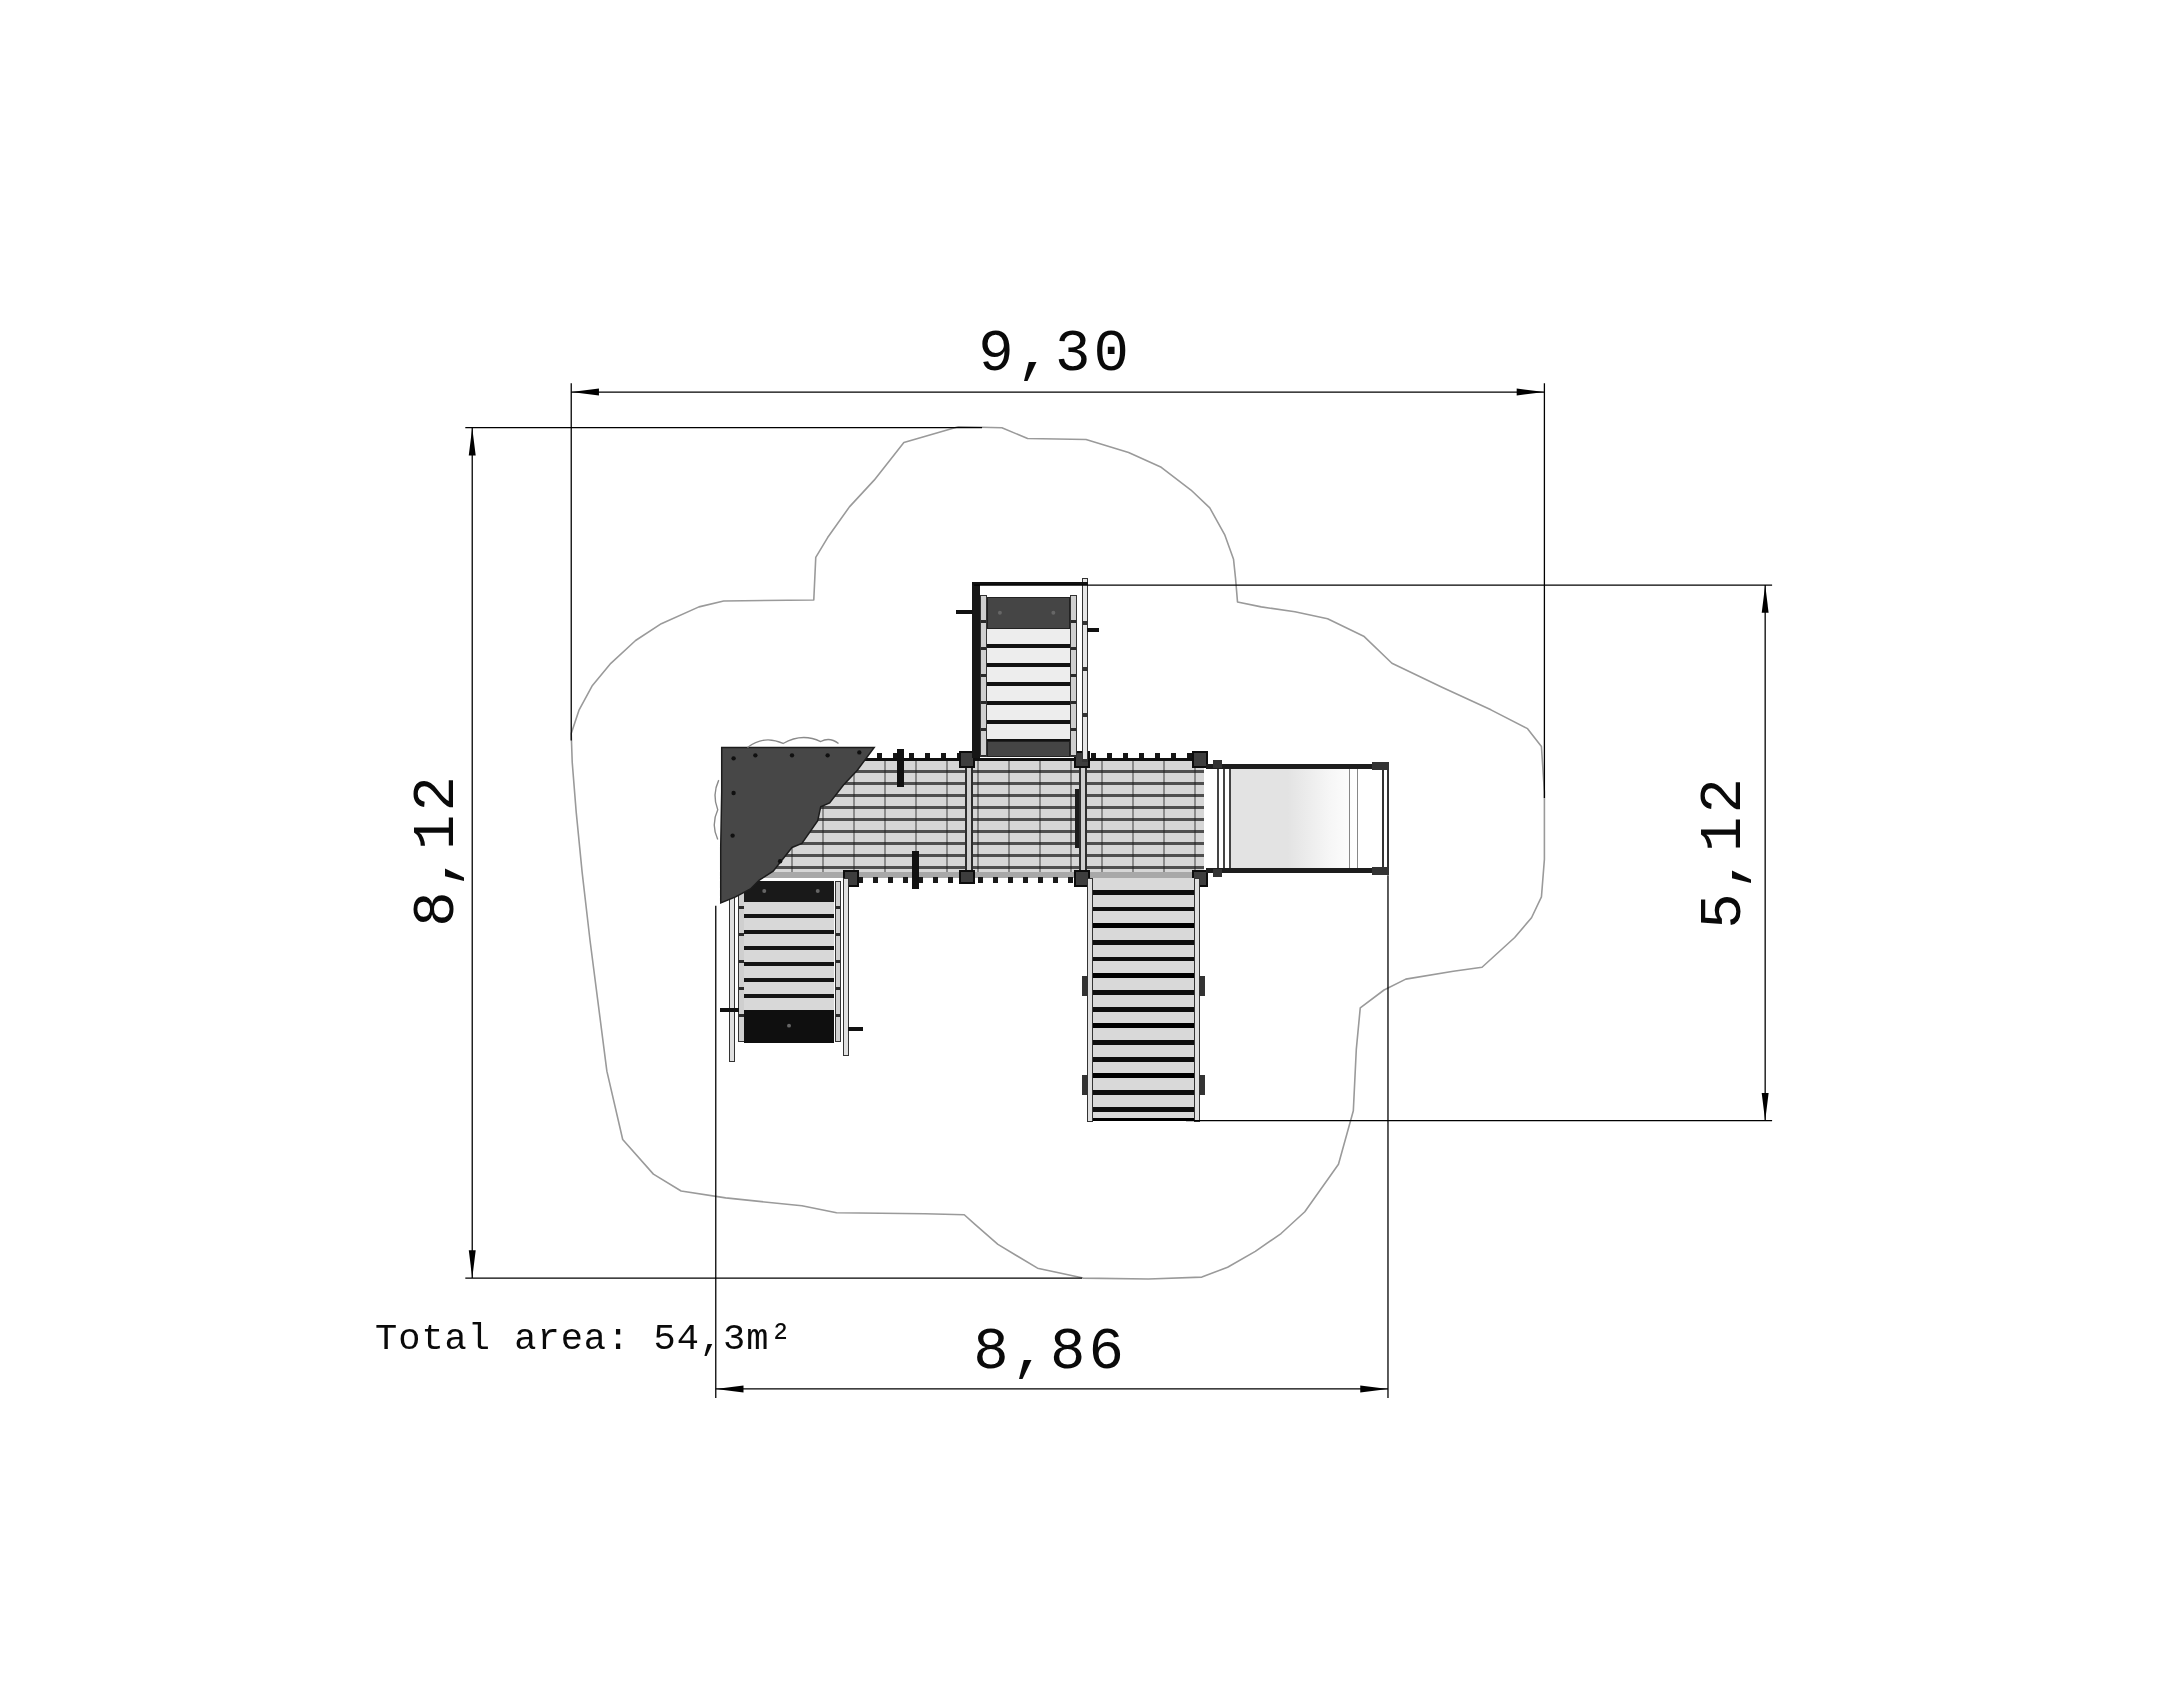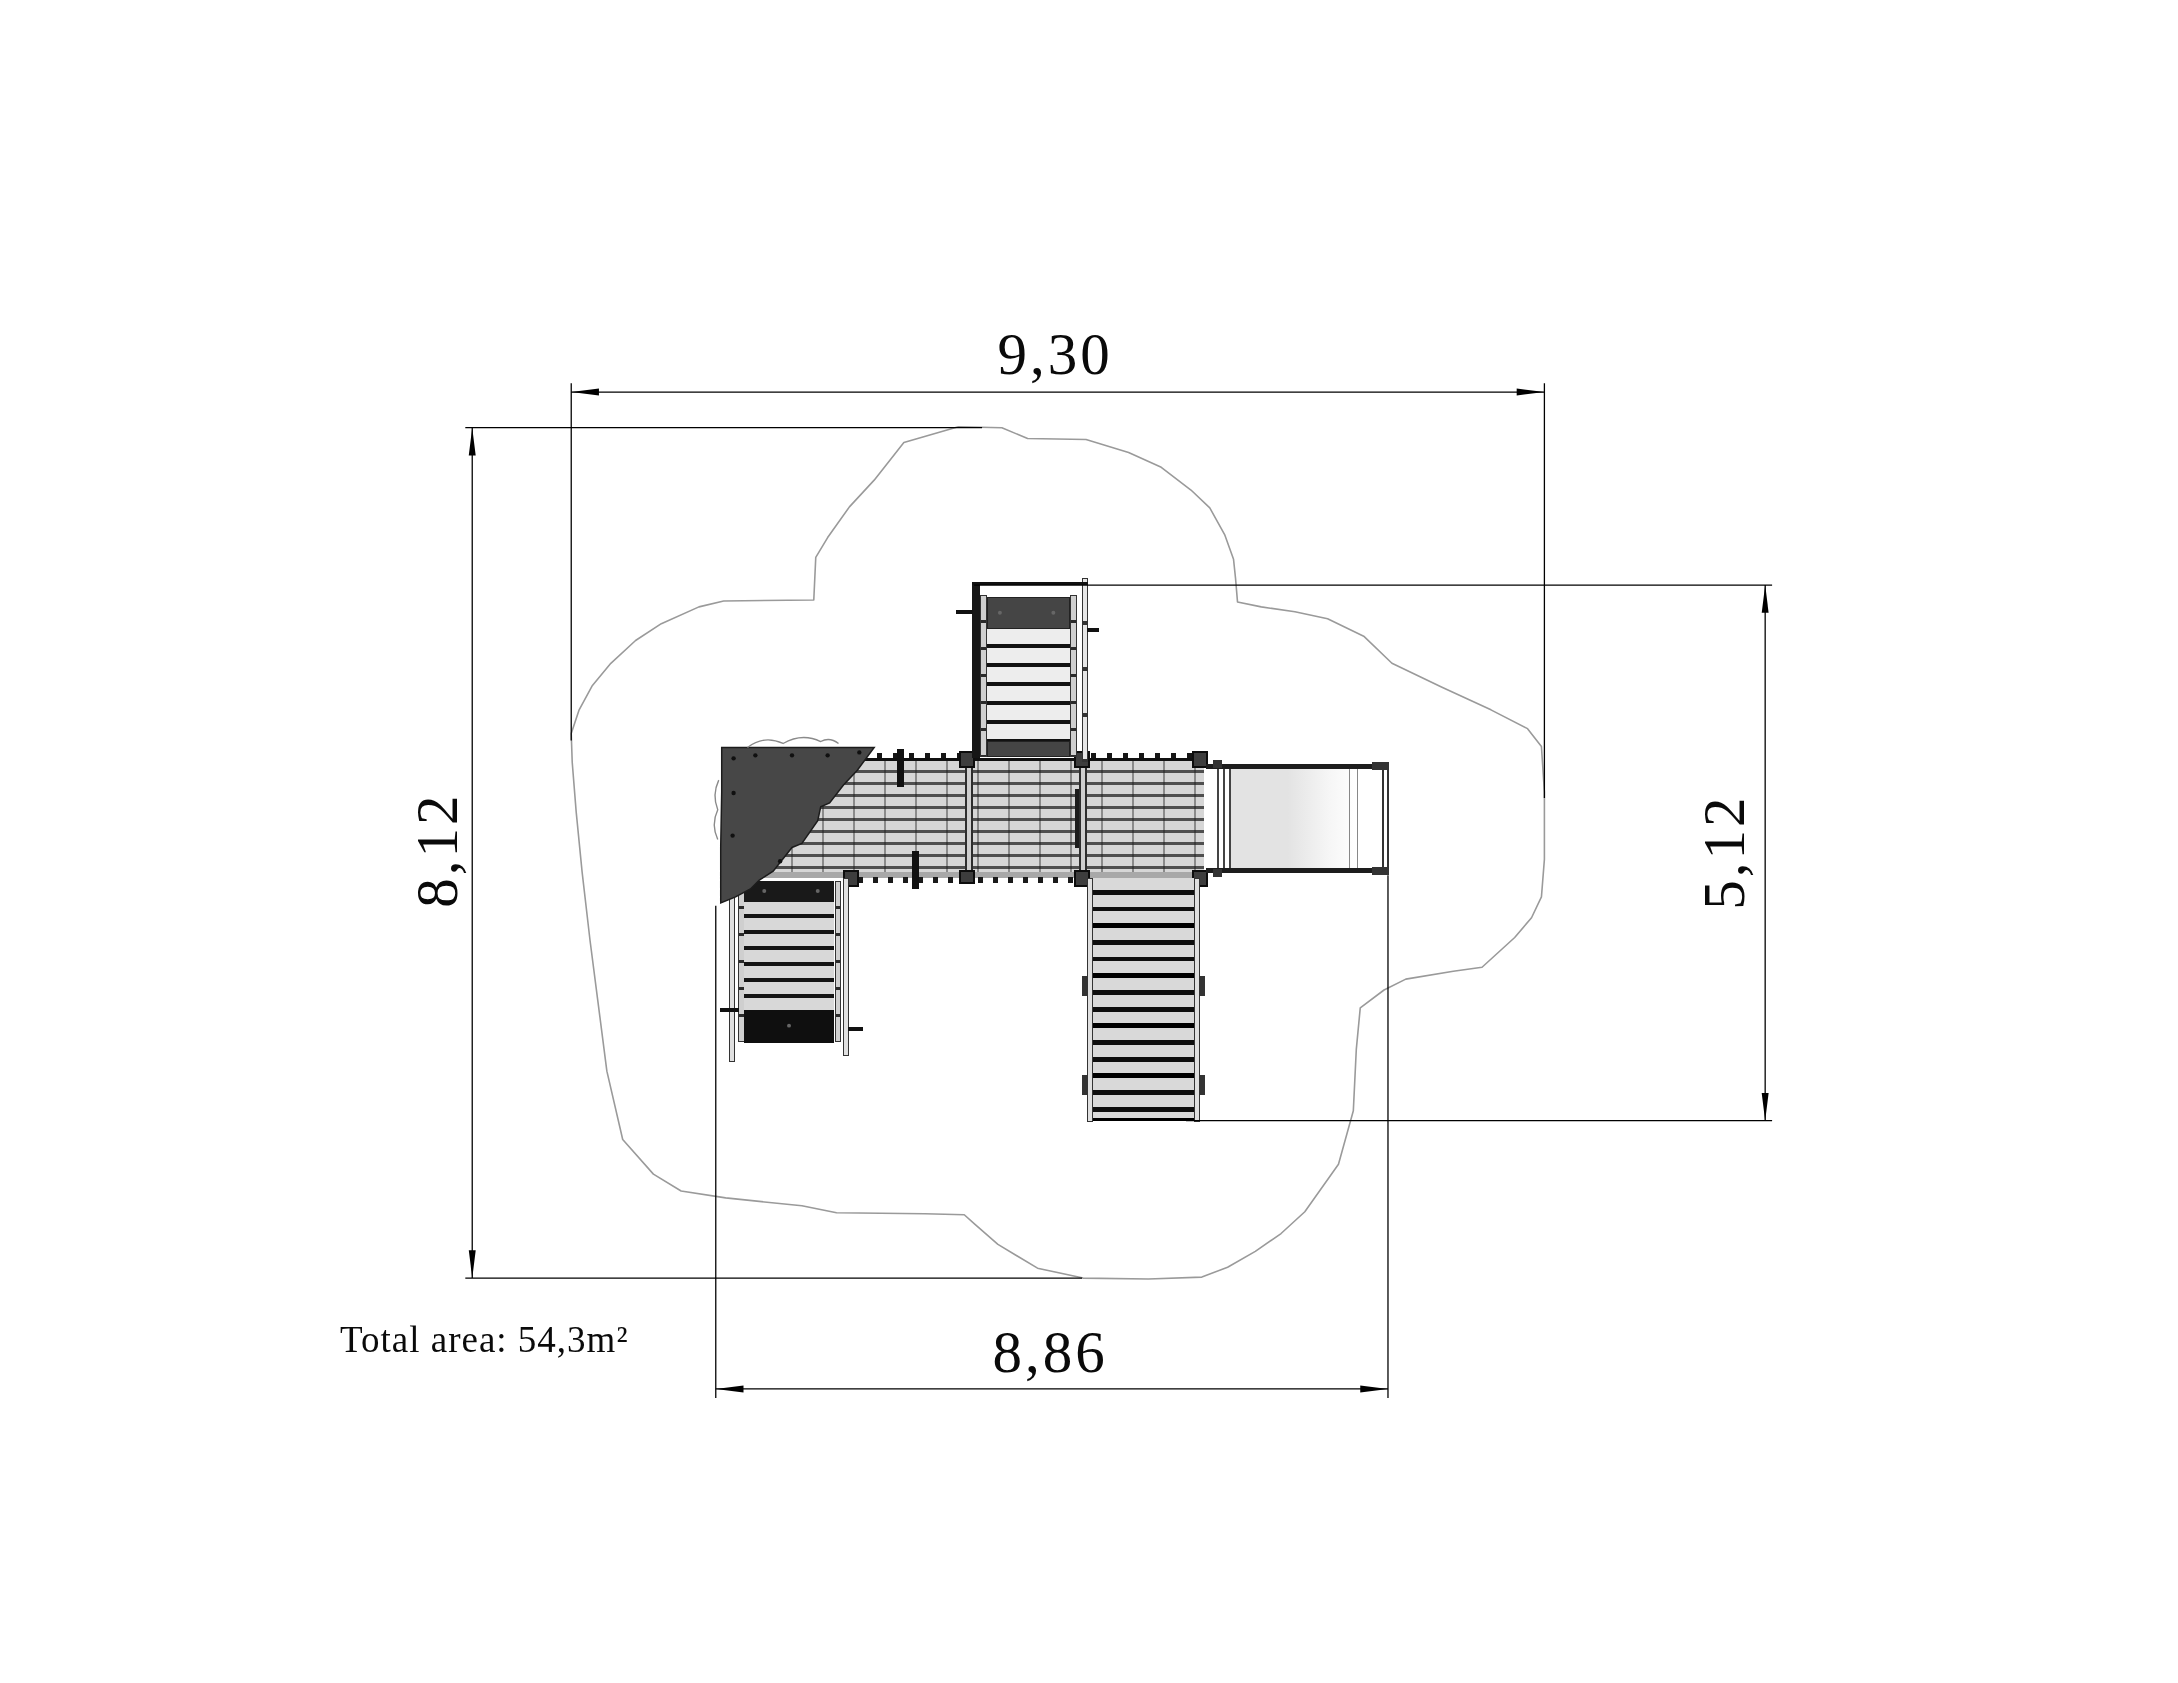--- a/index.html
+++ b/index.html
@@ -1,17 +1,17 @@
 <!DOCTYPE html>
 <html><head>
 <meta charset="utf-8">
 <style>
   html,body{margin:0;padding:0;background:#ffffff;}
   #canvas{position:relative;width:2178px;height:1609px;background:#ffffff;overflow:hidden;
-          font-family:Liberation Serif, serif;}
+          font-family:Liberation Mono, monospace;}
   .a{position:absolute;}
   svg.layer{position:absolute;left:0;top:0;}
   .dimtext{position:absolute;color:#0a0a0a;font-size:59px;letter-spacing:3px;white-space:nowrap;
            transform:translate(-50%,-50%);}
   .dimtext.vert{transform:translate(-50%,-50%) rotate(-90deg);}
   .areatext{position:absolute;color:#0a0a0a;font-size:37px;letter-spacing:1px;white-space:nowrap;}
   
   .deckbase{background:
       repeating-linear-gradient(90deg, rgba(25,25,25,0.40) 0 1.5px, rgba(0,0,0,0) 1.5px 31px),
       repeating-linear-gradient(180deg,#d6d6d6 0 9px,#4f4f4f 9px 12px);
@@ -161,16 +161,16 @@
       <polygon points="1783,1132 1779.5,1104 1786.5,1104"></polygon>
       <polygon points="723,1403 751,1399.5 751,1406.5"></polygon>
       <polygon points="1402,1403 1374,1399.5 1374,1406.5"></polygon>
     </g>
   </svg>
 
   <div class="dimtext" style="left:1055px;top:354px;">9,30</div>
   <div class="dimtext vert" style="left:437px;top:850px;">8,12</div>
   <div class="dimtext vert" style="left:1724px;top:852px;">5,12</div>
   <div class="dimtext" style="left:1050px;top:1352px;">8,86</div>
-  <div class="areatext" style="left:340px;top:1318px;">Total area: 54,3m²</div>
+  <div class="areatext" style="left:375px;top:1318px;">Total area: 54,3m²</div>
 
 </div>
 
 
 </body></html>

